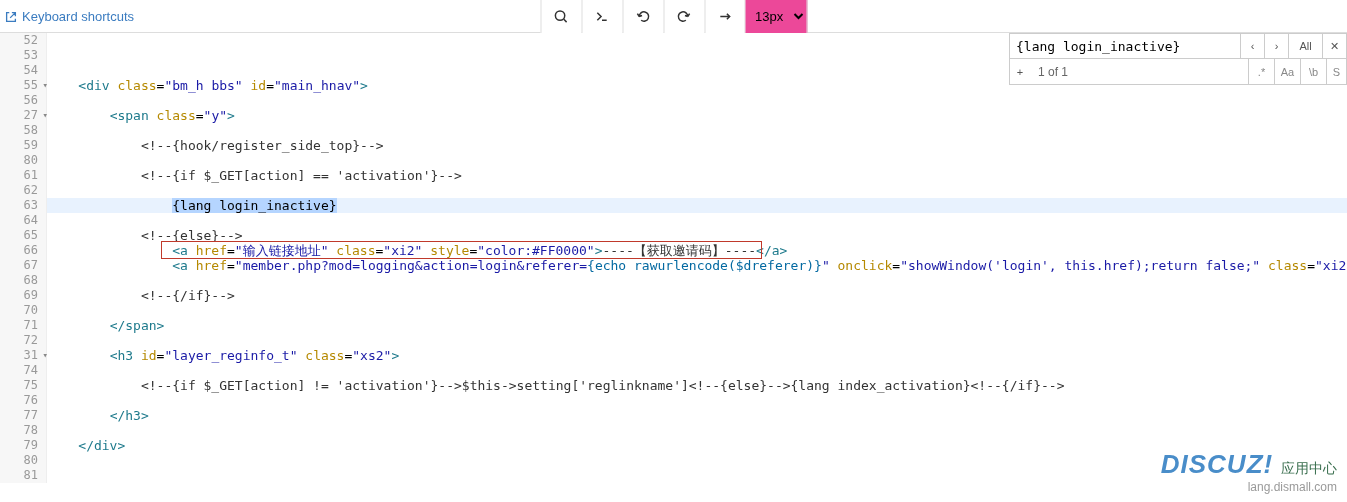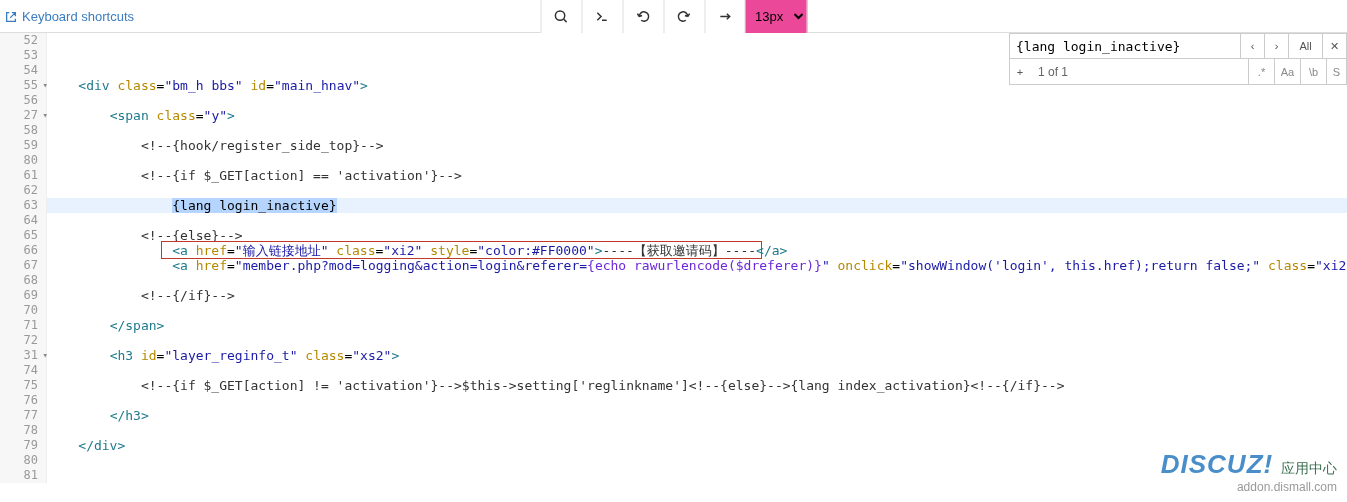--- a/index.html
+++ b/index.html
@@ -87,21 +87,21 @@
   font-size: 13px;
   line-height: 15px;
 }
 .code-line { height: 15px; }
 .hl-line { background: #e8f2fe; }
 .sel { background: #b5d5ff; }
 .tag { color: #1e7a8c; }
 .attr { color: #b58900; }
 .str { color: #1a1aa6; }
 .txt { color: #333; }
-.php { color: #6d28d9; }
+.php { color: #0369a1; }
 .red-box {
   position: absolute;
   border: 1px solid #c0392b;
   pointer-events: none;
 }
 
 .search-panel {
   position: absolute;
   top: 33px;
   right: 0;
@@ -273,14 +273,14 @@
     <button class="sp-opt">\b</button>
     <button class="sp-opt" style="width:20px">S</button>
   </div>
 </div>
 
 <div class="watermark">
   <div>
     <span class="main">DISCUZ!</span>
     <span class="sub">应用中心</span>
   </div>
-  <div class="url">addon.dismall.com</div>
+  <div class="url">lang.dismall.com</div>
 </div>
 
 </body></html>

